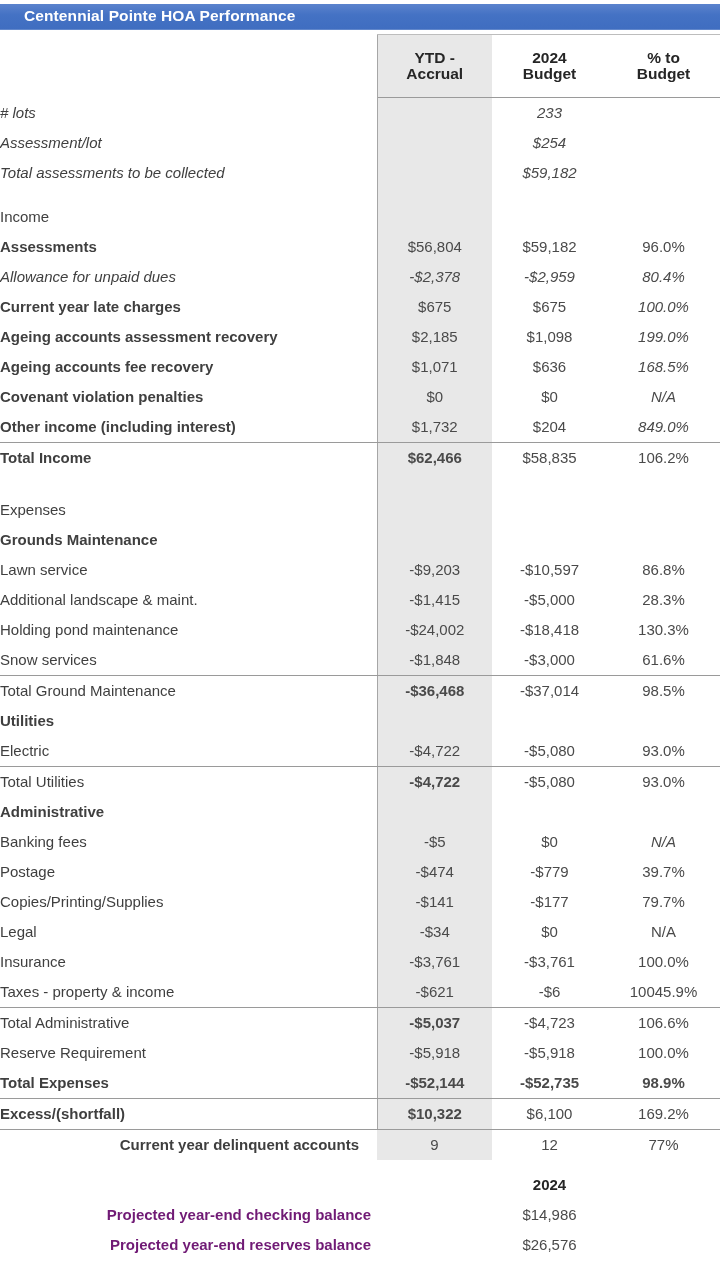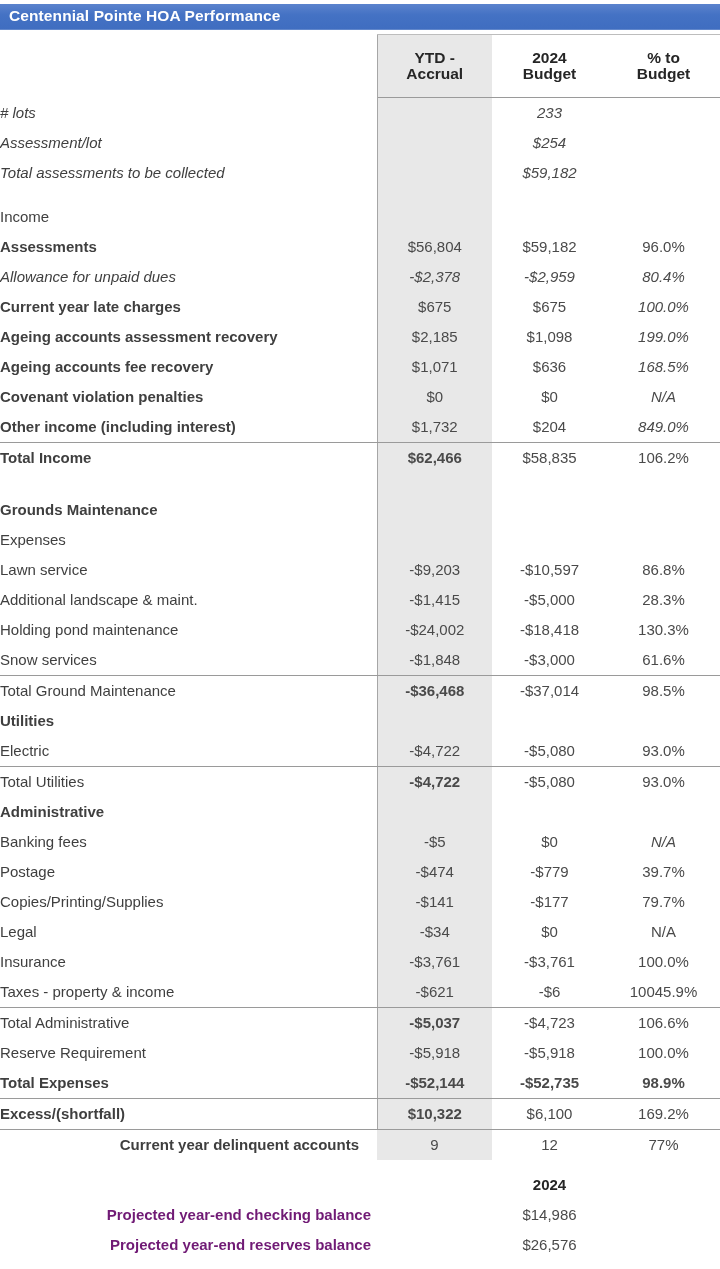--- a/index.html
+++ b/index.html
@@ -12,21 +12,21 @@
   }
   #sheet{position:relative;width:720px;height:1269px;}
 
   
   .titlebar{
     position:absolute;left:0;top:4px;width:720px;height:26px;
     background:linear-gradient(to bottom,#5b83cd 0%,#4472c4 42%,#3f6dc0 100%);
     box-shadow:inset 0 -1px 0 rgba(255,255,255,.18);
   }
   .titlebar .t{
-    position:absolute;left:9px;top:3px;
+    position:absolute;left:24px;top:3px;
     font-size:15.5px;font-weight:bold;color:#ffffff;
     letter-spacing:.1px;white-space:nowrap;
   }
 
   
   table.fin{
     position:absolute;left:0;top:34px;
     width:720px;border-collapse:collapse;table-layout:fixed;
   }
   table.fin col.c-label{width:377px;}
@@ -215,27 +215,27 @@
       </tr>
 
       <tr class="spacer">
         <td></td>
         <td class="ytd"></td>
         <td></td>
         <td></td>
       </tr>
 
       <tr>
+        <td class="lbl i0">Expenses</td>
+        <td class="num ytd"></td>
+        <td class="num"></td>
+        <td class="num"></td>
+      </tr>
+      <tr>
         <td class="lbl i1">Grounds Maintenance</td>
-        <td class="num ytd"></td>
-        <td class="num"></td>
-        <td class="num"></td>
-      </tr>
-      <tr>
-        <td class="lbl i0">Expenses</td>
         <td class="num ytd"></td>
         <td class="num"></td>
         <td class="num"></td>
       </tr>
 
       <tr>
         <td class="lbl i2">Lawn service</td>
         <td class="num ytd">-$9,203</td>
         <td class="num">-$10,597</td>
         <td class="num">86.8%</td>

